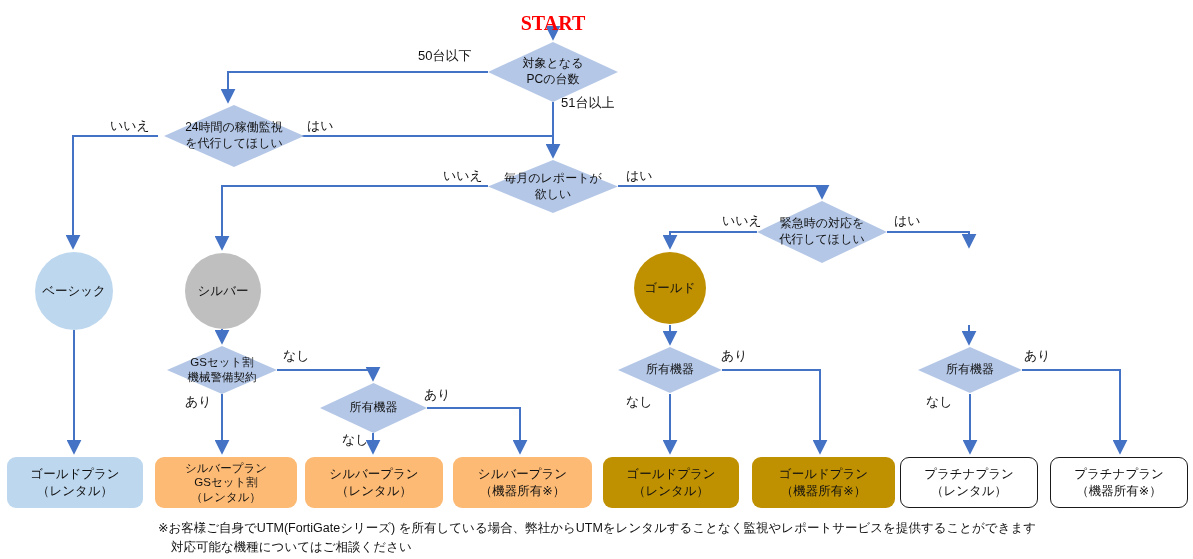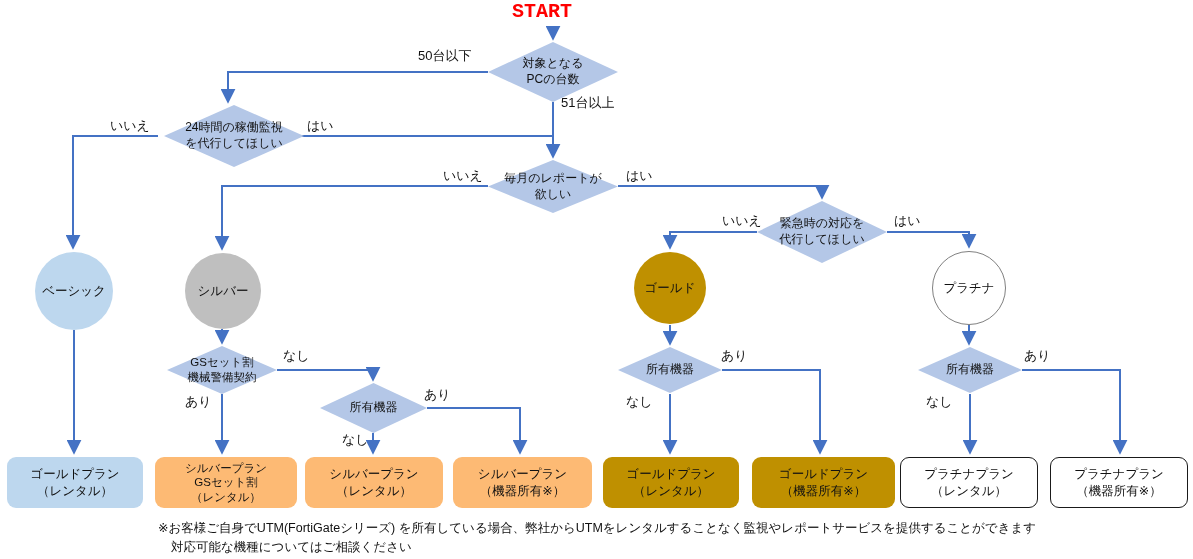--- a/index.html
+++ b/index.html
@@ -7,22 +7,22 @@
   body { font-family: "Liberation Sans", "DejaVu Sans", sans-serif; color:#111; }
   #canvas {
     position: relative;
     width: 1193px; height: 559px;
     background: #fff;
     overflow: hidden;
   }
   #connectors { position:absolute; left:0; top:0; width:1193px; height:559px; }
 
   .start {
-    position:absolute; left:512px; top:0; width:82px;
-    font-family:Liberation Mono, monospace;
+    position:absolute; left:512px; top:12px; width:82px;
+    text-align:center; font-family:Liberation Serif, serif;
     font-weight:bold; font-size:20px; color:#ff0000; letter-spacing:0px;
   }
 
   .diamond { position:absolute; display:flex; align-items:center; justify-content:center; }
   .diamond::before {
     content:""; position:absolute; left:0; top:0; width:100%; height:100%;
     background:#b4c7e7;
     clip-path: polygon(50% 0, 100% 50%, 50% 100%, 0 50%);
   }
   .diamond .txt {
@@ -127,21 +127,20 @@
   <div class="diamond" style="left:618px; top:347px; width:104px; height:46px;">
     <span class="txt">所有機器</span>
   </div>
   <div class="diamond" style="left:918px; top:347px; width:104px; height:46px;">
     <span class="txt">所有機器</span>
   </div>
 
   <div class="circle basic" style="left:35px; top:252px; width:78px; height:78px;">ベーシック</div>
   <div class="circle silver" style="left:185px; top:253px; width:76px; height:76px;">シルバー</div>
   <div class="circle gold" style="left:634px; top:252px; width:72px; height:72px;">ゴールド</div>
-  <div class="circle platinum" style="left:932px; top:251px; width:74px; height:74px;">プラチナ</div>
 
   <span class="edge-label" style="left:418px; top:47px;">50台以下</span>
   <span class="edge-label" style="left:561px; top:94px;">51台以上</span>
   <span class="edge-label" style="left:110px; top:117px;">いいえ</span>
   <span class="edge-label" style="left:307px; top:117px;">はい</span>
   <span class="edge-label" style="left:443px; top:167px;">いいえ</span>
   <span class="edge-label" style="left:626px; top:167px;">はい</span>
   <span class="edge-label" style="left:722px; top:212px;">いいえ</span>
   <span class="edge-label" style="left:894px; top:212px;">はい</span>
   <span class="edge-label" style="left:283px; top:347px;">なし</span>

